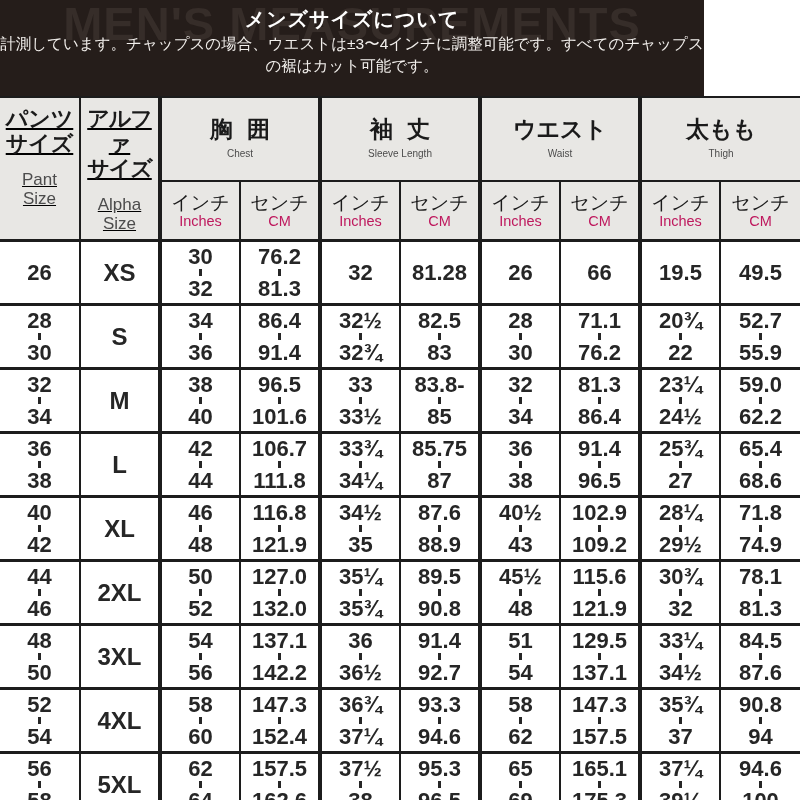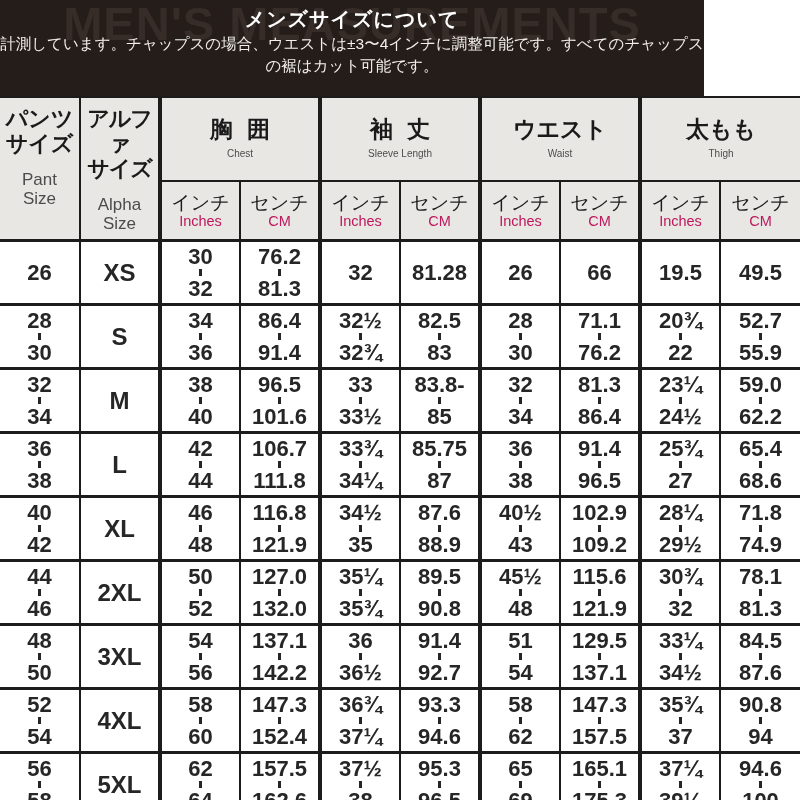--- a/index.html
+++ b/index.html
@@ -51,20 +51,21 @@
   tr.sub-row { height: 52px; }
   tr.sub-row th { border-top-width: 2px; border-bottom: 3px solid #1c1c1c; }
   tbody tr { height: 64px; }
   tbody td { border-top-width: 3px; }
 
   
   th.idcol {
     height: 126px;
     padding: 8px 0 6px 0;
     vertical-align: top;
+    text-decoration: underline;
   }
   th.idcol .jpwrap { margin-bottom: 14px; }
   .jp { font-size: 22px; font-weight: bold; color: #1a1a1a; line-height: 25px; letter-spacing: 0px; }
   th.idcol.alpha-col .jp { letter-spacing: -1px; }
   .en { font-size: 17px; color: #4c4c4c; line-height: 19px; }
 
   
   th.gcell .jp { font-size: 23px; line-height: 26px; }
   th.gcell .jp.spread { letter-spacing: 14px; text-indent: 14px; }
   th.gcell .en { font-size: 10px; margin-top: 2px; }

